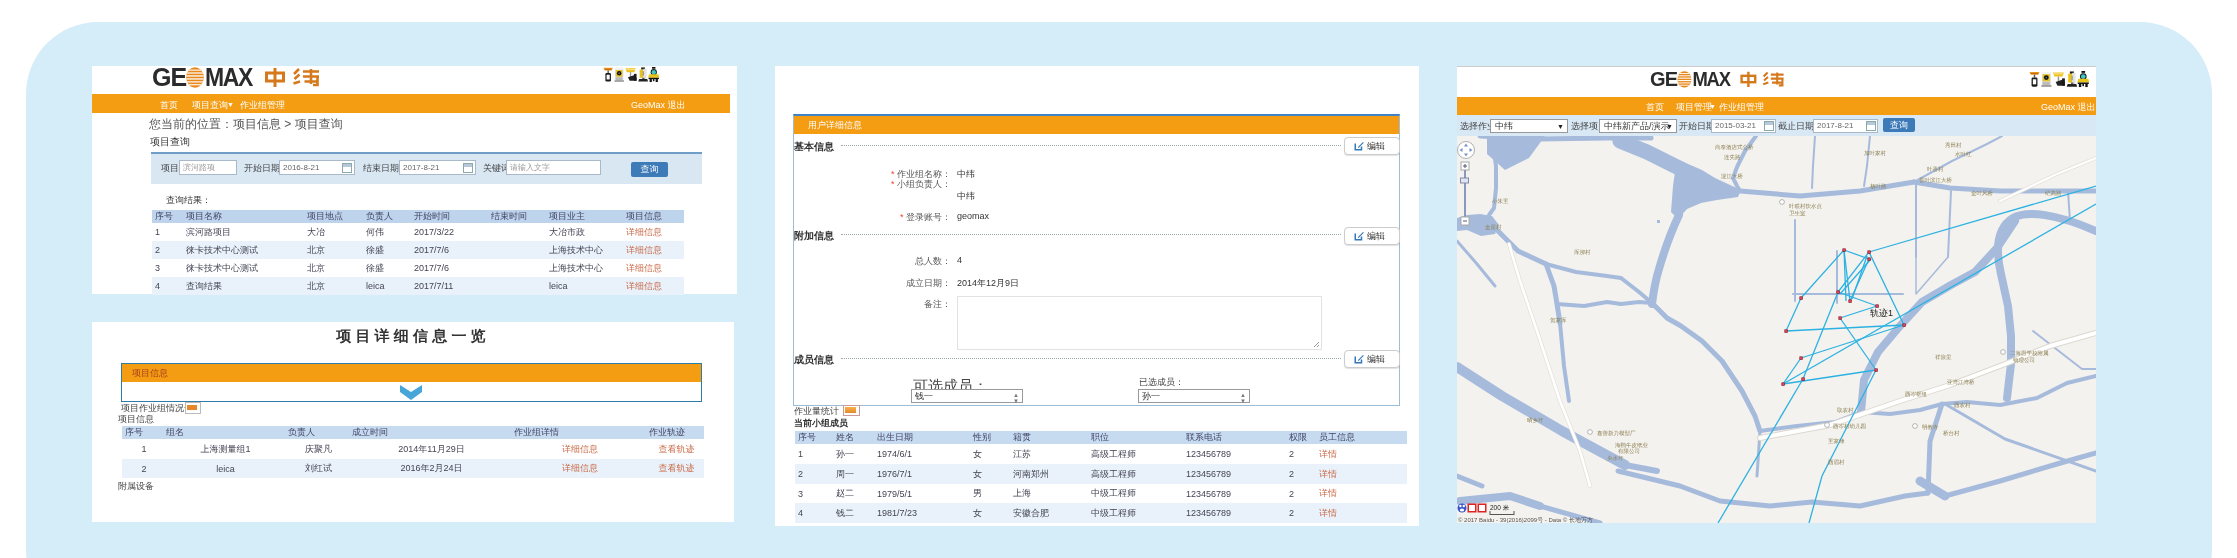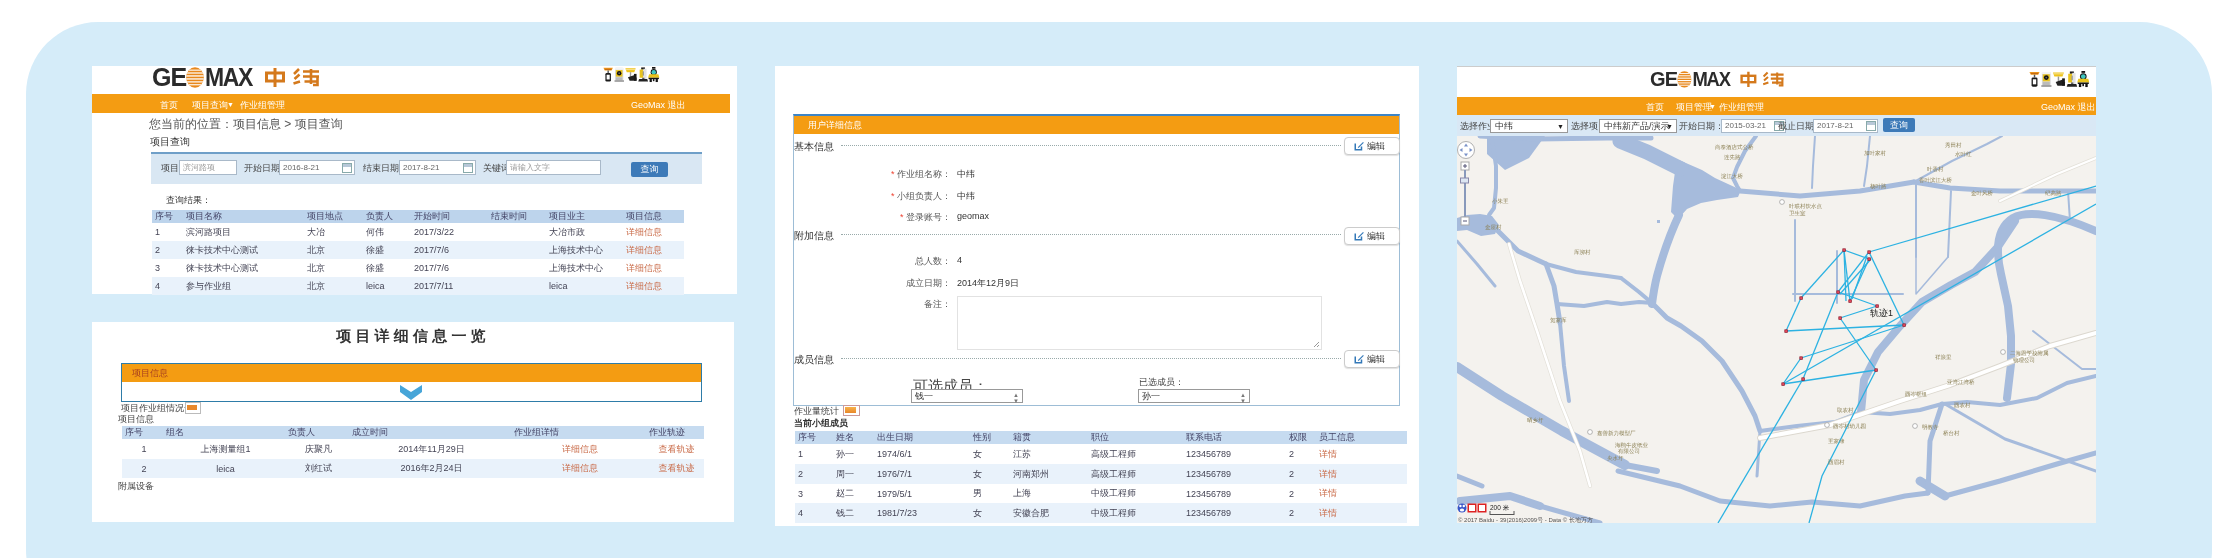--- a/index.html
+++ b/index.html
@@ -12,21 +12,21 @@
 .crumb{font-size:12px;color:#555}
 .lnk{color:#c96a47}
 table.tb{border-collapse:collapse;table-layout:fixed;font-size:9px;color:#445;width:100%}
 table.tb th{font-weight:normal;text-align:left;padding:0 0 0 3px;color:#446;overflow:hidden}
 table.tb td{padding:0 0 0 3px;overflow:hidden}
 .formlab{font-size:9px;color:#444}
 .inp{background:#fff;border:1px solid #a9b9c9;position:absolute}
 .btn{background:#3d7ab8;color:#fff;font-size:9px;text-align:center;position:absolute;border-radius:2px}
 .ebtn{position:absolute;width:54px;height:16px;background:#fff;border:1px solid #ccc;border-radius:4px;box-shadow:0 1px 1px rgba(0,0,0,.12)}
 .dot{position:absolute;border-top:1px dotted #9aa;height:0}
-.sec{position:absolute;font-weight:normal;font-size:10px;color:#333}
+.sec{position:absolute;font-weight:bold;font-size:10px;color:#333}
 .lab3{position:absolute;font-size:9px;color:#555;text-align:right}
 .val3{position:absolute;font-size:9px;color:#333}
 .red{color:#e43}
 .sel{position:absolute;background:#fff;border:1px solid #999}
 .cal{position:absolute;width:8px;height:8px;border:1px solid #8aa;background:linear-gradient(#b8c8d8 0 3px,#fff 3px)}
 </style></head>
 <body>
 <div class="a bg"></div>
 
 <div class="a panel" style="left:92px;top:66px;width:645px;height:228px">
@@ -174,21 +174,21 @@
             <td>徕卡技术中心测试</td>
             <td>北京</td>
             <td>徐盛</td>
             <td>2017/7/6</td>
             <td></td>
             <td>上海技术中心</td>
             <td class="lnk">详细信息</td>
           </tr>
    <tr style="height:18px;background:#e9f2fb">
             <td>4</td>
-            <td>参与作业组</td>
+            <td>查询结果</td>
             <td>北京</td>
             <td>leica</td>
             <td>2017/7/11</td>
             <td></td>
             <td>leica</td>
             <td class="lnk">详细信息</td>
           </tr>
   </tbody>
       </table>
  </div>
@@ -260,21 +260,21 @@
  <div class="dot" style="left:66px;top:79px;width:500px"></div>
  <div class="ebtn" style="left:569px;top:71px">
       <svg class="a" style="left:9px;top:3px" width="10" height="10" viewBox="0 0 12 12">
         <path d="M1.5 3 L1.5 10.5 L9 10.5 L9 6.5" stroke="#3378b8" stroke-width="1.8" fill="none"></path>
         <path d="M4.5 7.5 L10.8 1.2 L11.8 2.2 L5.5 8.5 Z" fill="#3378b8"></path>
       </svg>
       <span class="t" style="left:22px;top:4px;font-size:9px;color:#333">编辑</span>
     </div>
  <div class="lab3" style="left:95px;top:102px;width:81px"><span class="red">* </span>作业组名称：</div>
     <div class="val3" style="left:182px;top:102px">中纬</div>
- <div class="lab3" style="left:95px;top:124px;width:81px"><span class="red">* </span>小组负责人：</div>
+ <div class="lab3" style="left:95px;top:112px;width:81px"><span class="red">* </span>小组负责人：</div>
     <div class="val3" style="left:182px;top:124px">中纬</div>
  <div class="lab3" style="left:95px;top:145px;width:81px"><span class="red">* </span>登录账号：</div>
     <div class="val3" style="left:182px;top:145px">geomax</div>
  <div class="sec" style="left:19px;top:163px">附加信息</div>
  <div class="dot" style="left:66px;top:168px;width:500px"></div>
  <div class="ebtn" style="left:569px;top:161px">
       <svg class="a" style="left:9px;top:3px" width="10" height="10" viewBox="0 0 12 12">
         <path d="M1.5 3 L1.5 10.5 L9 10.5 L9 6.5" stroke="#3378b8" stroke-width="1.8" fill="none"></path>
         <path d="M4.5 7.5 L10.8 1.2 L11.8 2.2 L5.5 8.5 Z" fill="#3378b8"></path>
       </svg>
@@ -466,21 +466,21 @@
    <span class="sel" style="left:33px;top:4px;width:76px;height:12px">
         <span class="t" style="left:4px;top:2px;font-size:9px">中纬</span>
         <span class="t" style="right:3px;top:3px;font-size:7px;color:#222">▼</span>
       </span>
    <span class="t formlab" style="left:114px;top:7px">选择项目：</span>
    <span class="sel" style="left:142px;top:4px;width:76px;height:12px">
         <span class="t" style="left:4px;top:2px;font-size:9px">中纬新产品/演示</span>
         <span class="t" style="right:3px;top:3px;font-size:7px;color:#222">▼</span>
       </span>
    <span class="t formlab" style="left:222px;top:7px">开始日期：</span>
-   <span class="inp" style="left:264px;top:4px;width:63px;height:12px">
+   <span class="inp" style="left:254px;top:4px;width:63px;height:12px">
         <span class="t" style="left:3px;top:2px;font-size:8px;color:#666">2015-03-21</span>
         <span class="cal" style="right:1px;top:1px"></span>
       </span>
    <span class="t formlab" style="left:321px;top:7px">截止日期：</span>
    <span class="inp" style="left:356px;top:4px;width:63px;height:12px">
         <span class="t" style="left:3px;top:2px;font-size:8px;color:#666">2017-8-21</span>
         <span class="cal" style="right:1px;top:1px"></span>
       </span>
    <span class="btn" style="left:426px;top:3px;width:32px;height:14px;line-height:14px">查询</span>
  </div>

